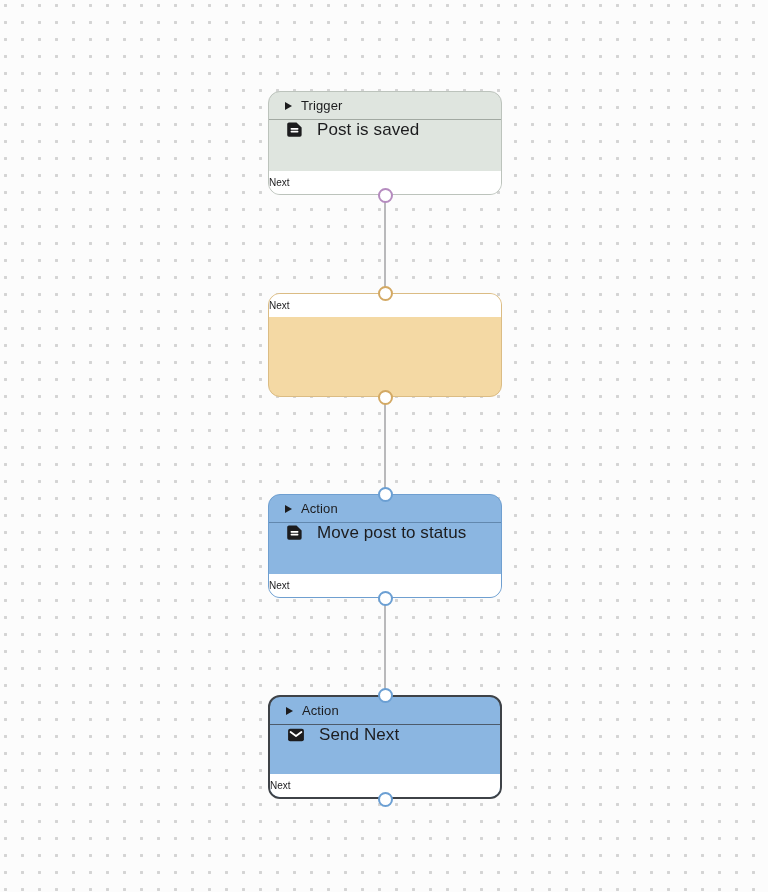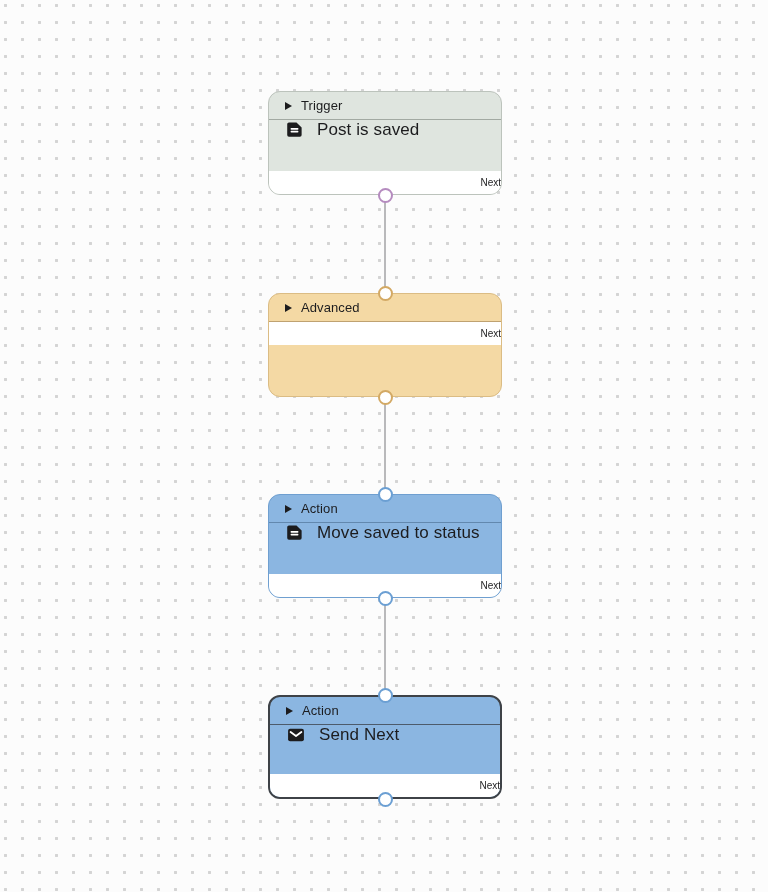--- a/index.html
+++ b/index.html
@@ -74,21 +74,21 @@
     font-weight: 500;
     color: #1c1c1e;
     letter-spacing: 0.1px;
     white-space: nowrap;
   }
   .node-footer {
     flex: 0 0 23px;
     background: #ffffff;
     display: flex;
     align-items: center;
-    justify-content: flex-end;
+    justify-content: flex-start;
   }
   .node-footer-label {
     font-size: 10px;
     font-weight: 500;
     color: #1c1c1e;
   }
   .port {
     position: absolute;
     box-sizing: border-box;
     width: 15px; height: 15px;
@@ -126,45 +126,41 @@
     </div>
     <div class="node-footer">
       <span class="node-footer-label">Next</span>
     </div>
   </div>
   <span class="port out"></span>
 </div>
 
 <div class="node-wrap" style="top: 293px; --fill: #f4d9a4; --border: #dbbc84; --sep: #bfa271; --port: #d3a964;">
   <div class="node-card">
-    <div class="node-header">
-      <span class="tri-icon"></span>
-      <span class="node-category">Advanced</span>
-    </div>
     <div class="node-footer">
       <span class="node-footer-label">Next</span>
     </div>
   </div>
   <span class="port in"></span>
   <span class="port out"></span>
 </div>
 
 <div class="node-wrap" style="top: 494px; --fill: #8bb6e1; --border: #6f9fd0; --sep: #6288ae; --port: #6b9fd3;">
   <div class="node-card">
     <div class="node-header">
       <span class="tri-icon"></span>
       <span class="node-category">Action</span>
     </div>
     <div class="node-body">
       <svg viewBox="0 0 24 24" width="19" height="19">
         <path d="M5 3h9.5L21 9.5V19a2.2 2.2 0 0 1-2.2 2.2H5A2.2 2.2 0 0 1 2.8 19V5.2A2.2 2.2 0 0 1 5 3z" fill="#1c1c1e"></path>
         <rect x="7" y="10.2" width="10" height="2.1" rx="1" fill="#ffffff"></rect>
         <rect x="7" y="13.7" width="10" height="2.1" rx="1" fill="#ffffff"></rect>
       </svg>
-      <span class="node-label">Move saved to status</span>
+      <span class="node-label">Move post to status</span>
     </div>
     <div class="node-footer">
       <span class="node-footer-label">Next</span>
     </div>
   </div>
   <span class="port in"></span>
   <span class="port out"></span>
 </div>
 
 <div class="node-wrap selected" style="top: 695px; --fill: #8bb6e1; --border: #3e4247; --sep: #4d5b6b; --port: #6b9fd3;">

